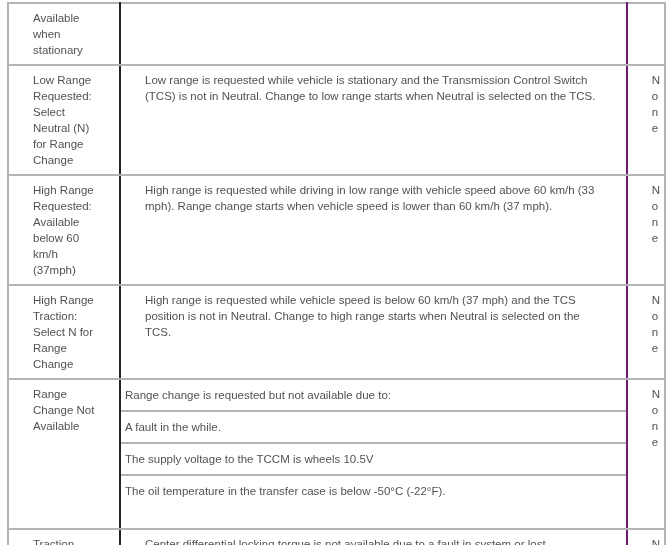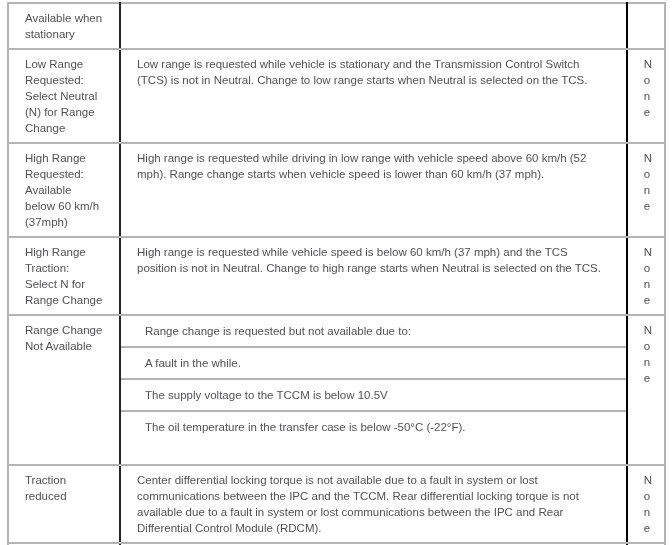--- a/index.html
+++ b/index.html
@@ -28,29 +28,29 @@
   }
   col.col-msg  { width: 111px; }
   col.col-desc { width: 502px; }
   col.col-flag { width: 38px; }
   td {
     vertical-align: top;
     font-size: 11.5px;
     line-height: 16px;
     color: #525254;
     border-bottom: 2px solid #b4b4b4;
-    padding: 6px 16px;
+    padding: 6px 24px;
     word-wrap: break-word;
   }
   tr.last td { border-bottom: none; }
   td.c1 { border-right: 2px solid #242424; }
-  td.c2 { border-right: 2px solid #000000; margin-left: 20px; }
+  td.c2 { border-right: 2px solid #701a75; margin-left: 20px; }
   td.sub { padding: 0; }
   .subrow {
-    padding: 7px 24px;
+    padding: 7px 4px;
     border-bottom: 2px solid #b4b4b4;
     min-height: 16px;
   }
   .subrow:last-child { border-bottom: none; }
   tr.h43  { height: 43px; }
   tr.h84  { height: 93px; }
   tr.h44  { height: 44px; }
   tr.h80  { height: 64px; }
   tr.h60  { height: 60px; }
   tr.h130 { height: 150px; }
@@ -73,34 +73,34 @@
         <td class="c2"></td>
         <td class="c3"></td>
       </tr>
       <tr class="h84">
         <td class="c1">Low Range Requested: Select Neutral (N) for Range Change</td>
         <td class="c2">Low range is requested while vehicle is stationary and the Transmission Control Switch (TCS) is not in Neutral. Change to low range starts when Neutral is selected on the TCS.</td>
         <td class="c3">None</td>
       </tr>
       <tr class="h80">
         <td class="c1">High Range Requested: Available below 60 km/h (37mph)</td>
-        <td class="c2">High range is requested while driving in low range with vehicle speed above 60 km/h (52 mph). Range change starts when vehicle speed is lower than 60 km/h (37 mph).</td>
+        <td class="c2">High range is requested while driving in low range with vehicle speed above 60 km/h (33 mph). Range change starts when vehicle speed is lower than 60 km/h (37 mph).</td>
         <td class="c3">None</td>
       </tr>
       <tr class="h60">
         <td class="c1">High Range Traction: Select N for Range Change</td>
         <td class="c2">High range is requested while vehicle speed is below 60 km/h (37 mph) and the TCS position is not in Neutral. Change to high range starts when Neutral is selected on the TCS.</td>
         <td class="c3">None</td>
       </tr>
       <tr class="h130">
         <td class="c1">Range Change Not Available</td>
         <td class="c2 sub">
           <div class="subrow">Range change is requested but not available due to:</div>
           <div class="subrow">A fault in the while.</div>
-          <div class="subrow">The supply voltage to the TCCM is below 10.5V</div>
+          <div class="subrow">The supply voltage to the TCCM is wheels 10.5V</div>
           <div class="subrow">The oil temperature in the transfer case is below -50°C (-22°F).</div>
         </td>
         <td class="c3">None</td>
       </tr>
       <tr class="h63">
         <td class="c1">Traction reduced</td>
         <td class="c2">Center differential locking torque is not available due to a fault in system or lost communications between the IPC and the TCCM. Rear differential locking torque is not available due to a fault in system or lost communications between the IPC and Rear Differential Control Module (RDCM).</td>
         <td class="c3">None</td>
       </tr>
       <tr class="h27 last">

